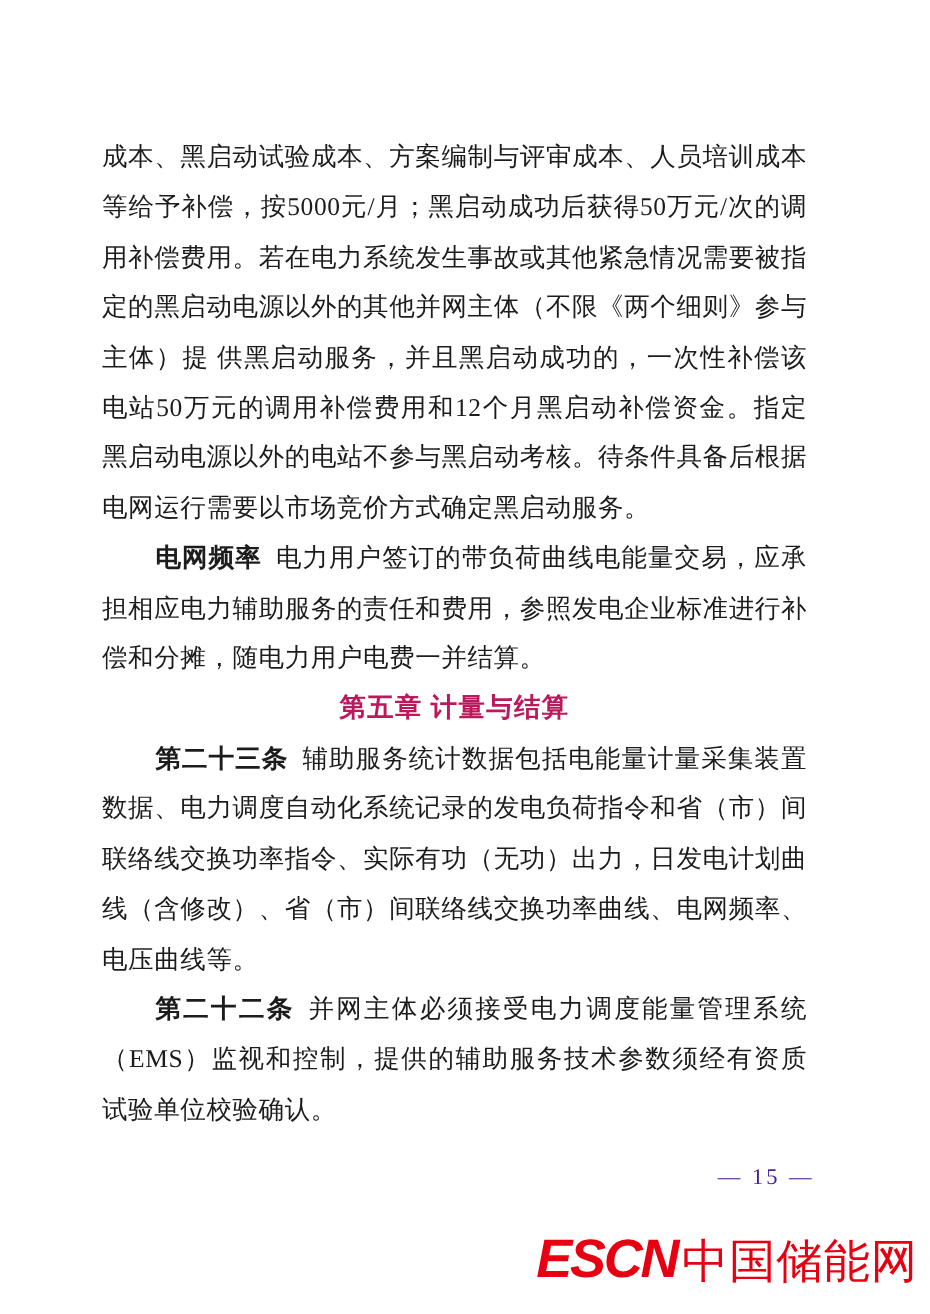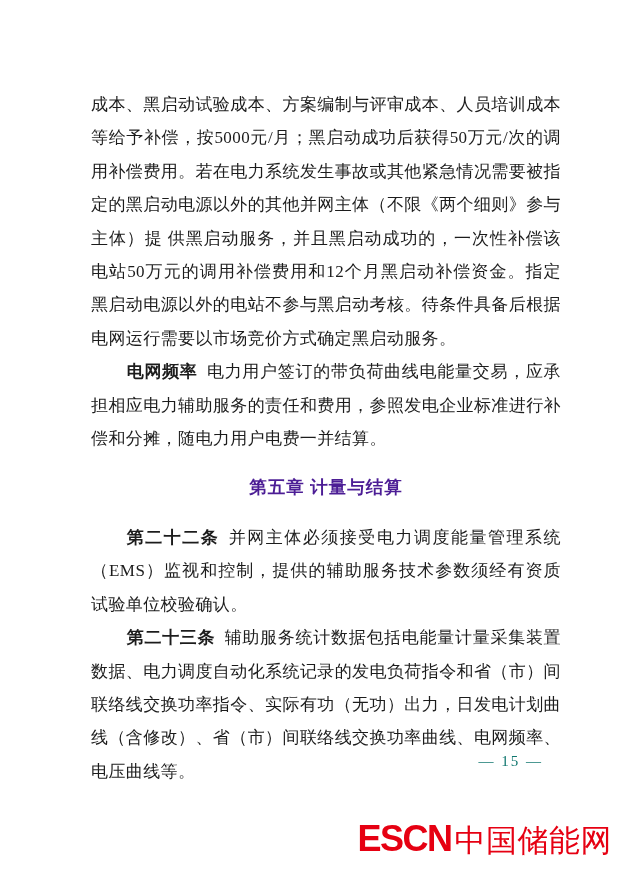--- a/index.html
+++ b/index.html
@@ -10,21 +10,21 @@
   .page {
     position: relative;
     width: 620px;
     height: 876px;
     background: #ffffff;
     overflow: hidden;
     font-family: "Liberation Serif", "DejaVu Serif", serif;
   }
   .content {
     position: absolute;
-    left: 91px;
+    left: 68px;
     top: 88px;
     width: 470px;
     font-size: 17px;
     line-height: 33.4px;
     color: #1c1c1c;
     text-align: justify;
     text-justify: inter-character;
     letter-spacing: 0.4px;
   }
   .para {
@@ -32,50 +32,51 @@
     text-indent: 2.1em;
   }
   .para.no-indent {
     text-indent: 0;
   }
   .article-label {
     font-weight: bold;
     margin-right: 0.55em;
   }
   .chapter-heading {
-    margin: 16px;
+    margin: 0;
     font-size: 17.5px;
     font-weight: bold;
     text-align: center;
     text-indent: 0;
     line-height: 33.4px;
     letter-spacing: 1px;
-    color: #4c1d95;
+    color: #be185d;
   }
   .page-number {
     position: absolute;
-    top: 753px;
+    top: 777px;
     right: 77px;
     font-size: 15px;
-    color: #0f766e;
+    color: #4c1d95;
     letter-spacing: 2px;
     font-family: "Liberation Serif", "DejaVu Serif", serif;
   }
   .logo {
     position: absolute;
     top: 821px;
     right: 8px;
     display: flex;
     align-items: baseline;
     color: #e60012;
     font-family: "Liberation Sans", "DejaVu Sans", sans-serif;
     white-space: nowrap;
   }
   .logo-latin {
     font-weight: bold;
+    font-style: italic;
     font-size: 36px;
     letter-spacing: -1.5px;
     line-height: 1;
   }
   .logo-cn {
     font-weight: normal;
     font-size: 31px;
     line-height: 1;
     margin-left: 3px;
     letter-spacing: 0.5px;
@@ -92,25 +93,25 @@
       <span>成本、黑启动试验成本、方案编制与评审成本、人员培训成本等给予补偿，按5000元/月；黑启动成功后获得50万元/次的调用补偿费用。若在电力系统发生事故或其他紧急情况需要被指定的黑启动电源以外的其他并网主体（不限《两个细则》参与主体）提 供黑启动服务，并且黑启动成功的，一次性补偿该电站50万元的调用补偿费用和12个月黑启动补偿资金。指定黑启动电源以外的电站不参与黑启动考核。待条件具备后根据电网运行需要以市场竞价方式确定黑启动服务。</span>
     </p>
 
     <p class="para">
       <span class="article-label">电网频率</span><span>电力用户签订的带负荷曲线电能量交易，应承担相应电力辅助服务的责任和费用，参照发电企业标准进行补偿和分摊，随电力用户电费一并结算。</span>
     </p>
 
     <h2 class="chapter-heading">第五章 计量与结算</h2>
 
     <p class="para">
-      <span class="article-label">第二十二条</span><span>并网主体必须接受电力调度能量管理系统（EMS）监视和控制，提供的辅助服务技术参数须经有资质试验单位校验确认。</span>
+      <span class="article-label">第二十三条</span><span>辅助服务统计数据包括电能量计量采集装置数据、电力调度自动化系统记录的发电负荷指令和省（市）间联络线交换功率指令、实际有功（无功）出力，日发电计划曲线（含修改）、省（市）间联络线交换功率曲线、电网频率、电压曲线等。</span>
     </p>
 
     <p class="para">
-      <span class="article-label">第二十三条</span><span>辅助服务统计数据包括电能量计量采集装置数据、电力调度自动化系统记录的发电负荷指令和省（市）间联络线交换功率指令、实际有功（无功）出力，日发电计划曲线（含修改）、省（市）间联络线交换功率曲线、电网频率、电压曲线等。</span>
+      <span class="article-label">第二十二条</span><span>并网主体必须接受电力调度能量管理系统（EMS）监视和控制，提供的辅助服务技术参数须经有资质试验单位校验确认。</span>
     </p>
 
   </div>
 
   <div class="page-number">— 15 —</div>
 
   <div class="logo">
     <span class="logo-latin">ESCN</span>
     <span class="logo-cn">中国储能网</span>
   </div>

